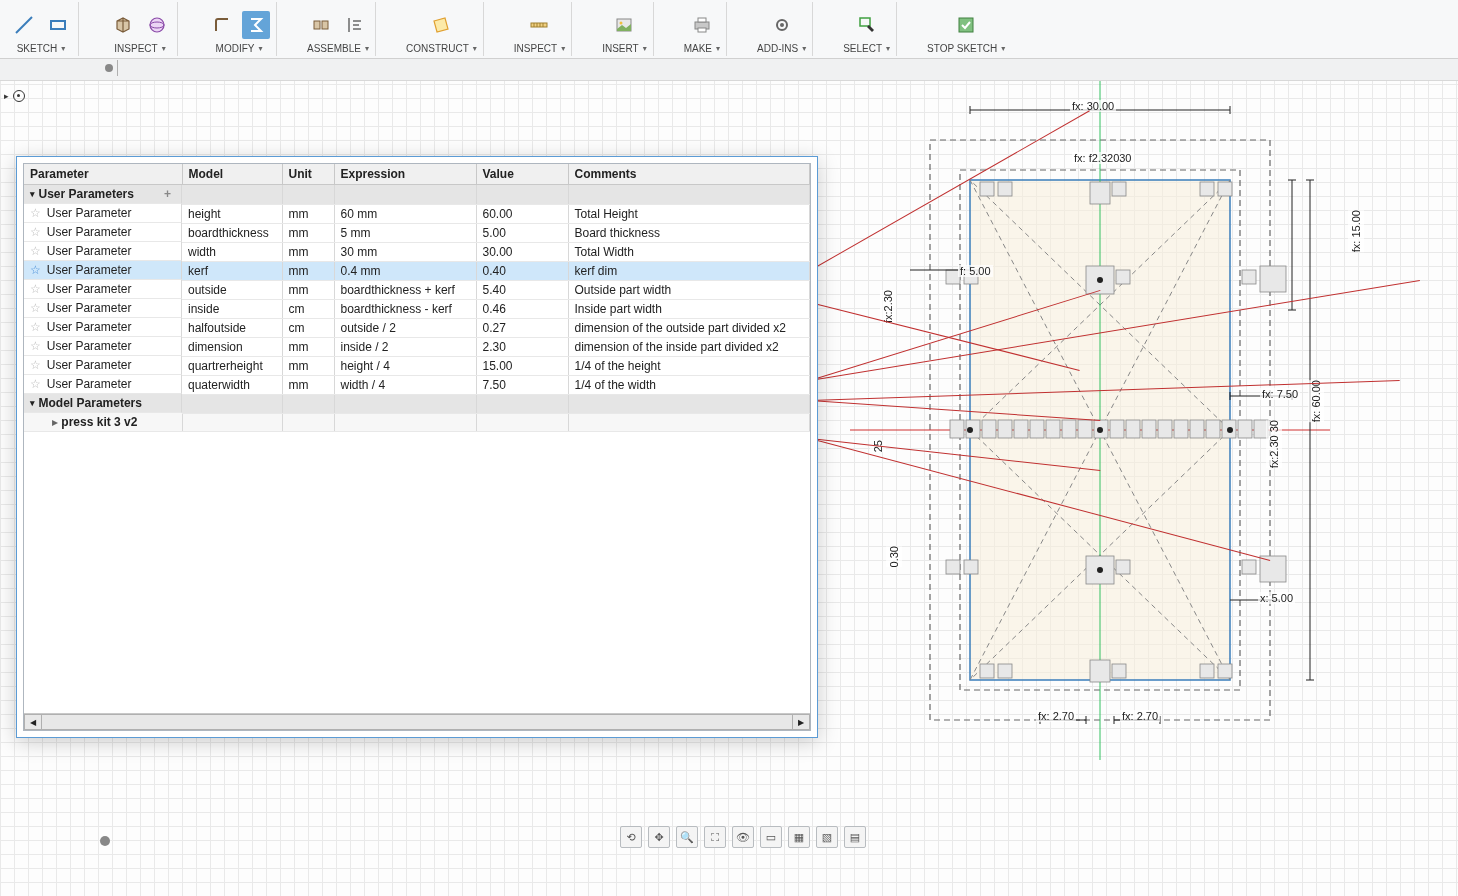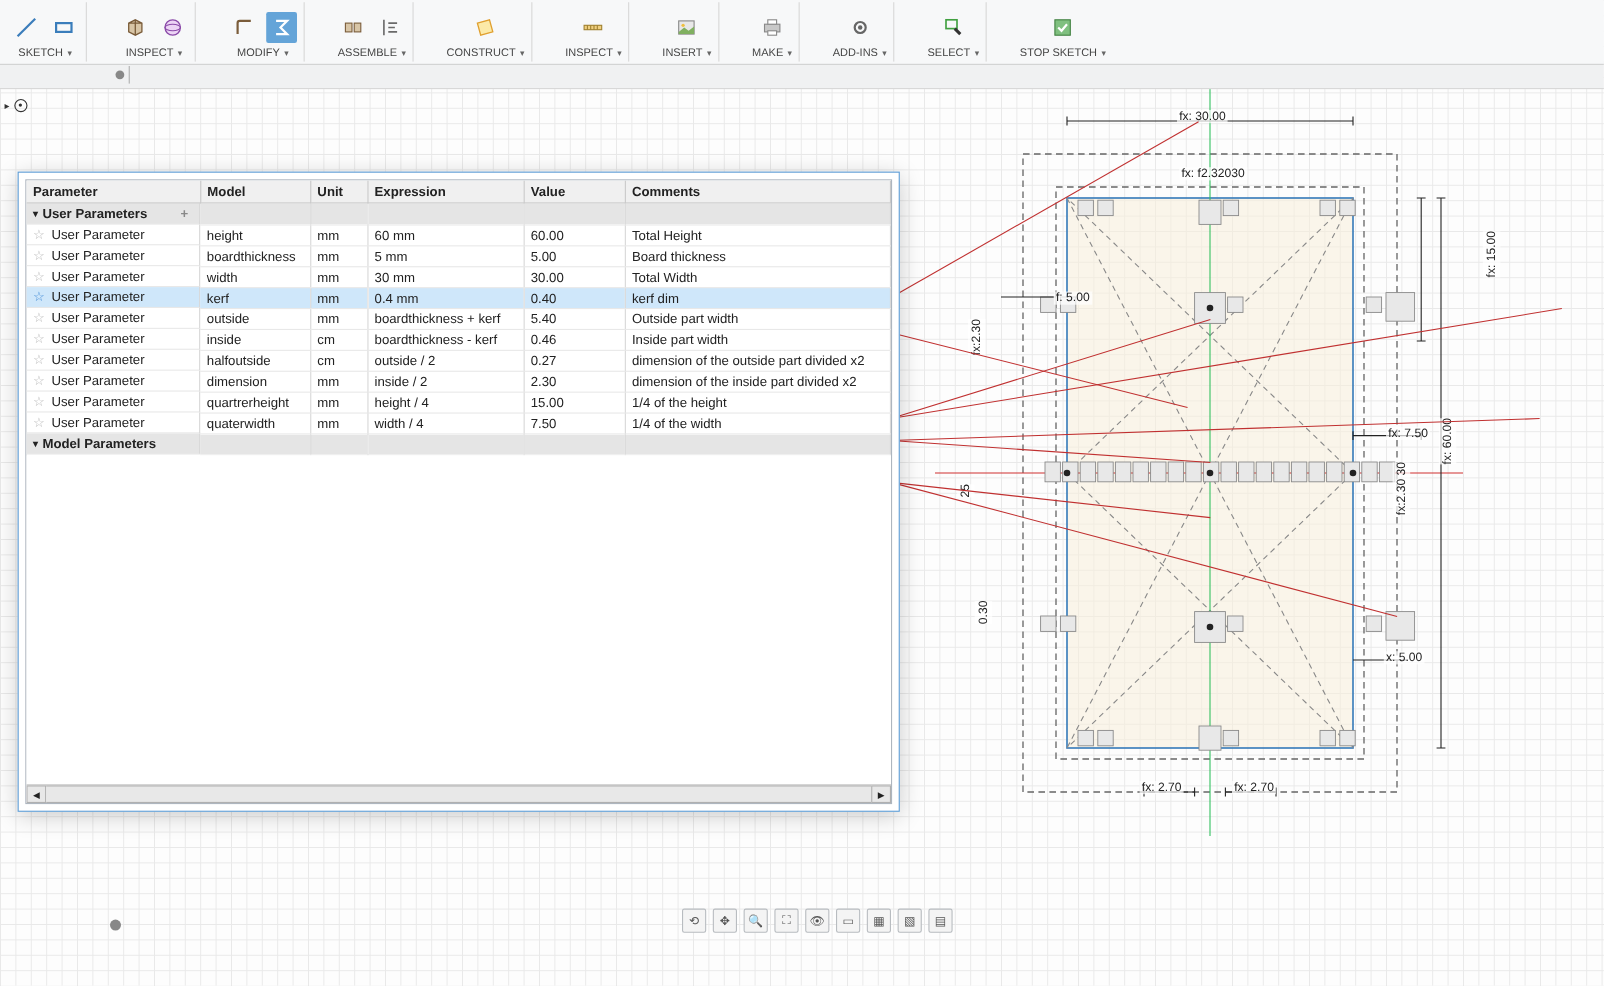--- a/index.html
+++ b/index.html
@@ -498,20 +498,28 @@
               <td>1/4 of the width</td>
             </tr>
             <tr class="group">
               <td class="first"><span class="tri">▾</span> Model Parameters</td>
               <td></td>
               <td></td>
               <td></td>
               <td></td>
               <td></td>
             </tr>
+            <tr class="child">
+              <td class="first"><span class="tri" style="font-weight:normal;color:#666;">▸</span> press kit 3 v2</td>
+              <td></td>
+              <td></td>
+              <td></td>
+              <td></td>
+              <td></td>
+            </tr>
           </tbody>
       </table>
       <div class="tbl-fill"></div>
       <div class="hscroll">
         <div class="arrow">◀</div>
         <div class="track"></div>
         <div class="arrow">▶</div>
       </div>
     </div>
   </div>

